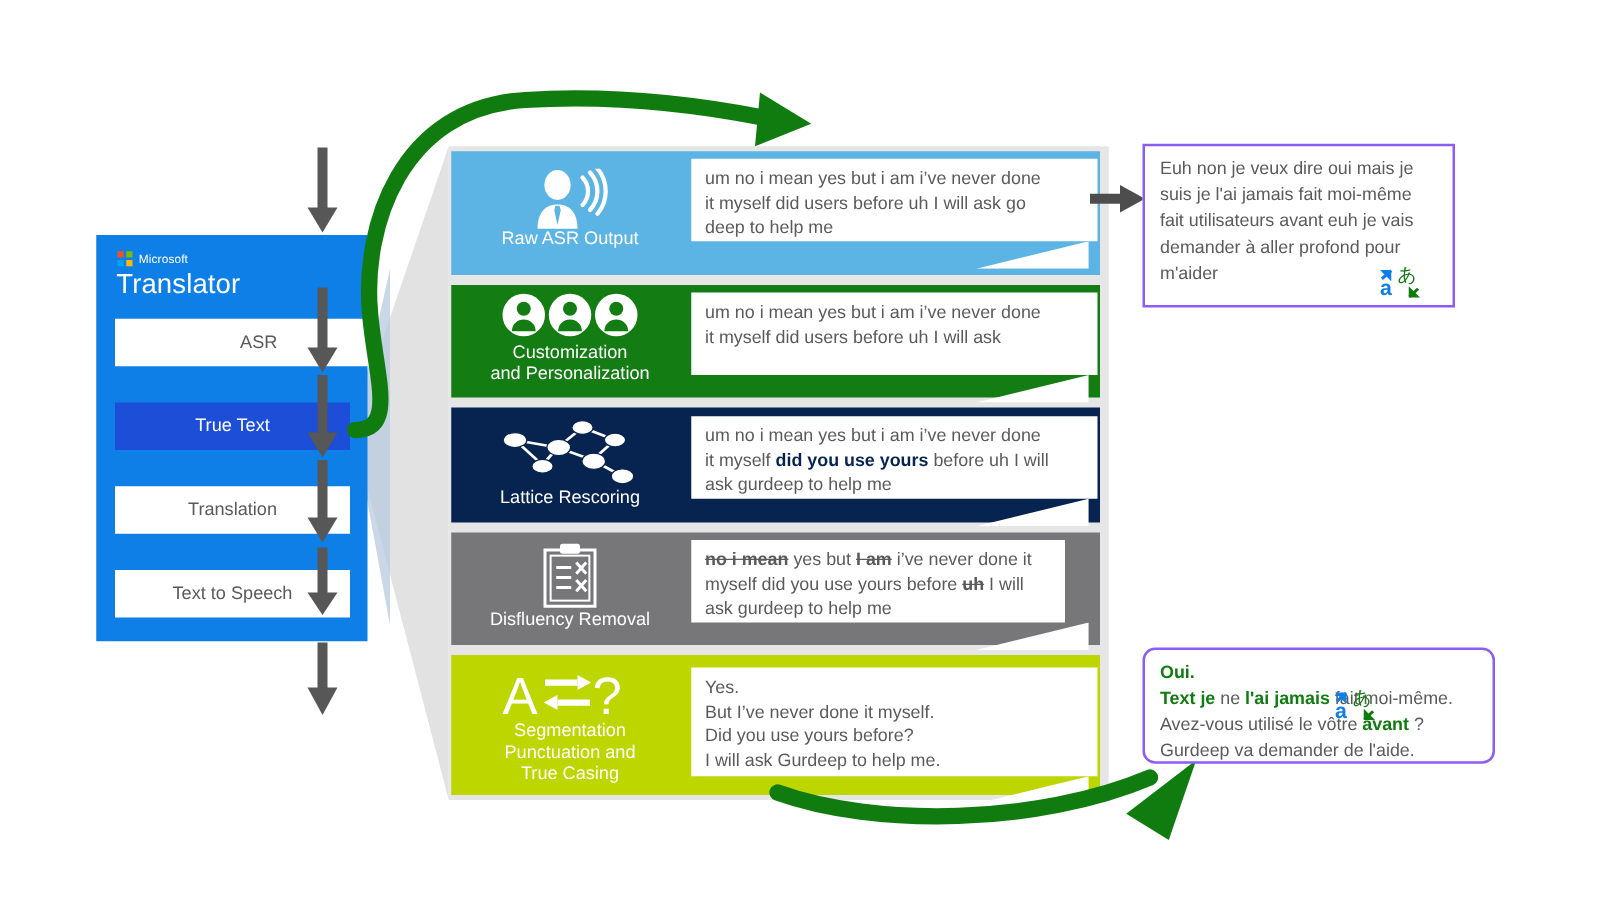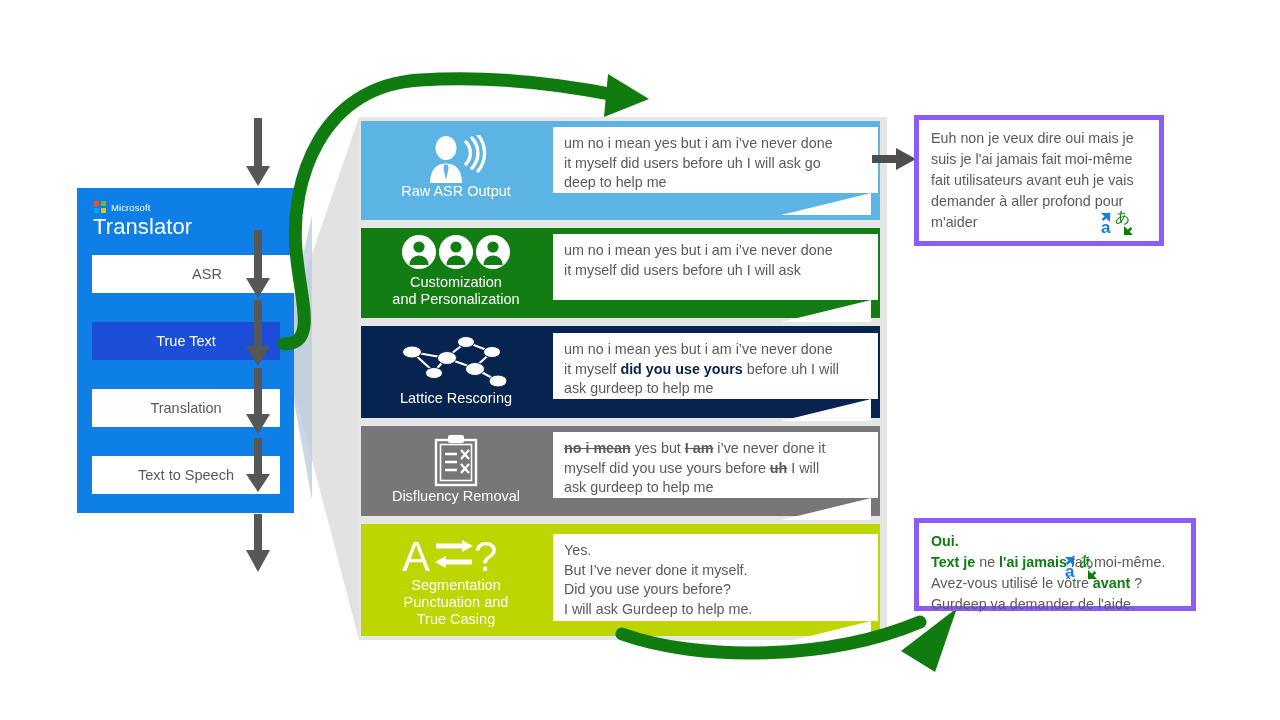--- a/index.html
+++ b/index.html
@@ -68,27 +68,27 @@
     position:absolute;background:#ffffff;color:#5a5a5a;
     font-size:14.3px;line-height:19.5px;padding:7px 10px 8px 11px;
     box-sizing:border-box;
   }
   .bubble .hl-green{color:#107c10;font-weight:700;}
   .bubble .hl-navy{color:#07234f;font-weight:700;}
   .bubble s{text-decoration:line-through;font-weight:700;color:#5a5a5a;}
 
   
   .callout{
-    position:absolute;background:#ffffff;border:5px solid #8b5cf6;
+    position:absolute;background:#ffffff;border:2px solid #8b5cf6;
     color:#5a5a5a;font-size:14.3px;line-height:21px;
     padding:8px 10px 8px 12px;box-sizing:border-box;z-index:7;
   }
   .callout .g{color:#107c10;font-weight:700;}
   #callout-top{left:914px;top:115px;width:250px;height:131px;}
-  #callout-bottom{left:914px;top:518px;width:282px;height:93px;}
+  #callout-bottom{left:914px;top:518px;width:282px;height:93px;border-radius:10px;}
 
   .xlate-icon{position:absolute;width:34px;height:30px;}
 </style>
 </head>
 <body>
 
 <div id="stage">
 
   <svg class="layer" id="bg-layer" viewBox="0 0 1280 720">
 
@@ -217,21 +217,21 @@
         <svg width="52" height="56" viewBox="0 0 52 56">
           <rect x="6" y="8" width="40" height="45" fill="none" stroke="#fff" stroke-width="2.4"></rect>
           <rect x="10.5" y="12.5" width="31" height="36" fill="none" stroke="#fff" stroke-width="1.6"></rect>
           <rect x="18" y="3" width="16" height="8" rx="2" fill="#fff"></rect>
           <path d="M15 22 h12 M15 30 h12 M15 38 h12" stroke="#fff" stroke-width="2.4"></path>
           <path d="M31 18 l8 9 M39 18 l-8 9" stroke="#fff" stroke-width="2.4"></path>
           <path d="M31 32 l8 9 M39 32 l-8 9" stroke="#fff" stroke-width="2.4"></path>
         </svg>
       </div>
       <div class="stage-label" style="top:62px;">Disfluency Removal</div>
-      <div class="bubble" style="left:192px;top:6px;width:325px;height:66px;">
+      <div class="bubble" style="left:192px;top:6px;width:299px;height:66px;">
         <div><s>no i mean</s> yes but <s>I am</s> i’ve never done it</div>
         <div>myself did you use yours before <s>uh</s> I will</div>
         <div>ask gurdeep to help me</div>
       </div>
       <svg style="position:absolute;left:420px;top:72px;" width="90" height="22">
         <polygon points="0,22 90,0 90,22" fill="#ffffff"></polygon>
       </svg>
     </div>
 
     <div class="stage" id="stage-seg">

